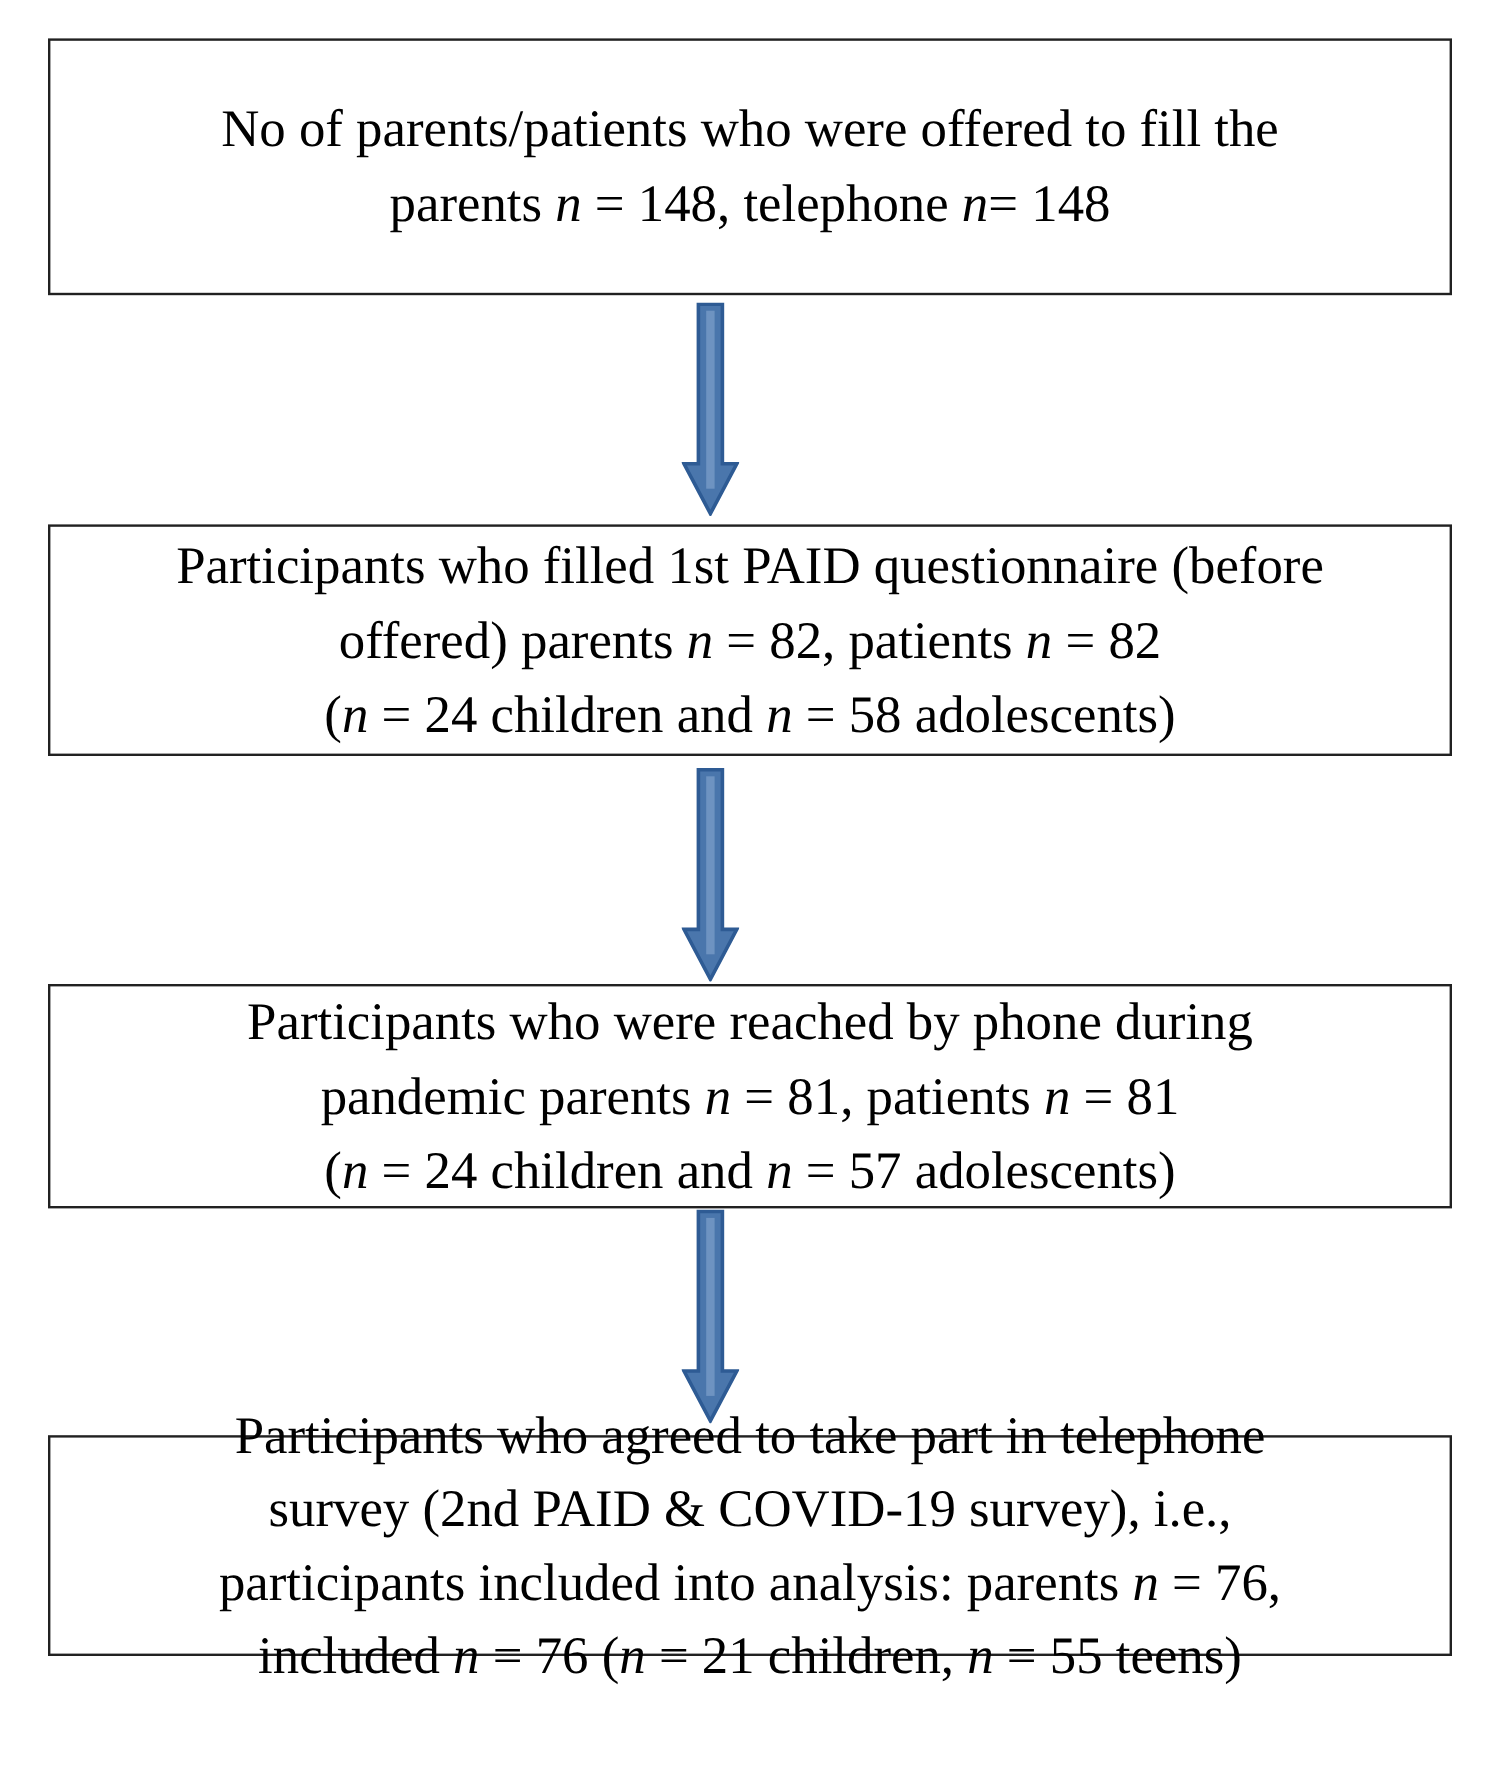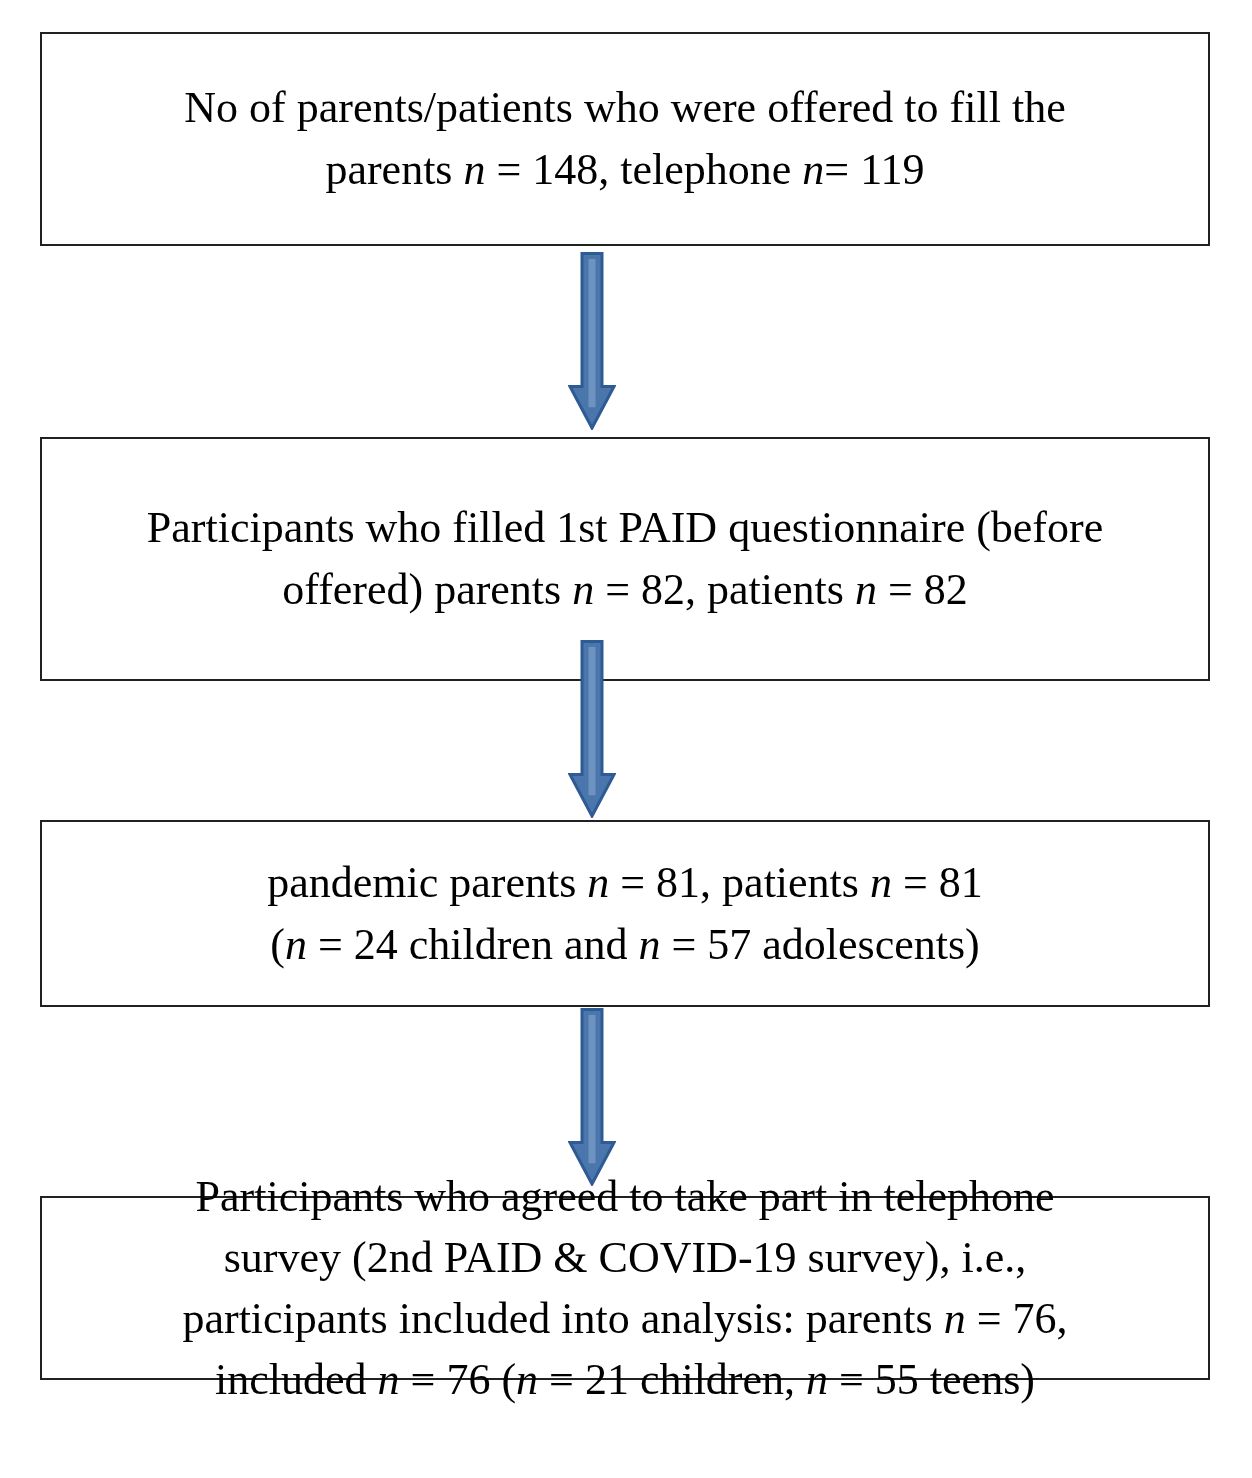--- a/index.html
+++ b/index.html
@@ -22,63 +22,65 @@
     flex-direction: column;
     justify-content: center;
     text-align: center;
     font-size: 44px;
     line-height: 62px;
     background: #ffffff;
   }
   .box .line { white-space: nowrap; }
   .box i { font-style: italic; }
   .box-1 { top: 32px;   height: 214px; }
-  .box-2 { top: 437px;  height: 244px; }
+  .box-2 { top: 437px;  height: 193px; }
   .box-3 { top: 820px;  height: 187px; }
   .box-4 { top: 1196px; height: 184px; line-height: 61px; }
   .arrow {
     position: absolute;
     left: 568px;
     width: 48px;
   }
   .arrow svg { display: block; width: 100%; height: 100%; }
   .arrow-1 { top: 252px;  height: 178px; }
   .arrow-2 { top: 640px;  height: 178px; }
   .arrow-3 { top: 1008px; height: 178px; }
 </style>
 </head>
 <body>
 
 <div class="page">
 
   <section class="box box-1">
       <div class="line"><span>No of parents/patients who were offered to fill the</span></div>
-      <div class="line"><span>parents </span><i>n</i><span> = 148, telephone </span><i>n</i><span>= 119</span></div>
+      <div class="line"><span>parents </span><i>n</i><span> = 148, telephone </span><i>n</i><span>= 148</span></div>
     </section>
 
   <div class="arrow arrow-1">
     <svg viewBox="0 0 48 180" preserveAspectRatio="none" aria-hidden="true">
       <polygon points="14,1.5 34,1.5 34,136 46,136 24,178 2,136 14,136" stroke-width="3" stroke-linejoin="miter" fill="#4A76AC" stroke="#2E5B94"></polygon>
       <rect x="20.5" y="7" width="7" height="150" fill="#6E93C1"></rect>
     </svg>
   </div>
 
   <section class="box box-2">
       <div class="line"><span>Participants who filled 1st PAID questionnaire (before</span></div>
       <div class="line"><span>offered) parents </span><i>n</i><span> = 82, patients </span><i>n</i><span> = 82</span></div>
+      <div class="line"><span>(</span><i>n</i><span> = 24 children and </span><i>n</i><span> = 58 adolescents)</span></div>
     </section>
 
   <div class="arrow arrow-2">
     <svg viewBox="0 0 48 180" preserveAspectRatio="none" aria-hidden="true">
       <polygon points="14,1.5 34,1.5 34,136 46,136 24,178 2,136 14,136" stroke-width="3" stroke-linejoin="miter" fill="#4A76AC" stroke="#2E5B94"></polygon>
       <rect x="20.5" y="7" width="7" height="150" fill="#6E93C1"></rect>
     </svg>
   </div>
 
   <section class="box box-3">
+      <div class="line"><span>Participants who were reached by phone during</span></div>
       <div class="line"><span>pandemic parents </span><i>n</i><span> = 81, patients </span><i>n</i><span> = 81</span></div>
       <div class="line"><span>(</span><i>n</i><span> = 24 children and </span><i>n</i><span> = 57 adolescents)</span></div>
     </section>
 
   <div class="arrow arrow-3">
     <svg viewBox="0 0 48 180" preserveAspectRatio="none" aria-hidden="true">
       <polygon points="14,1.5 34,1.5 34,136 46,136 24,178 2,136 14,136" stroke-width="3" stroke-linejoin="miter" fill="#4A76AC" stroke="#2E5B94"></polygon>
       <rect x="20.5" y="7" width="7" height="150" fill="#6E93C1"></rect>
     </svg>
   </div>

